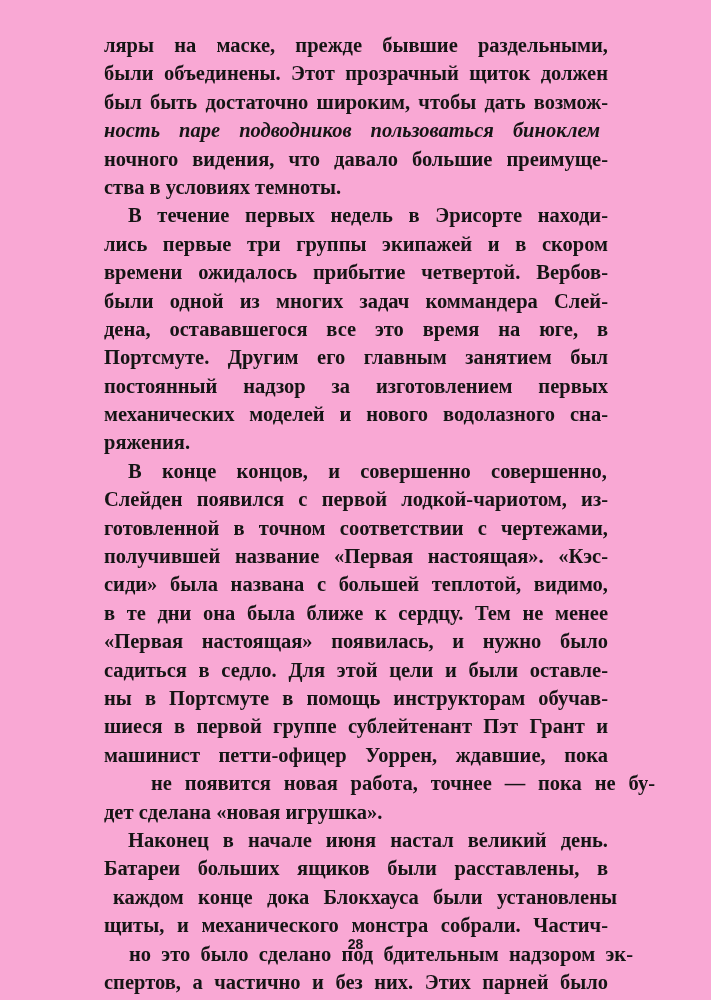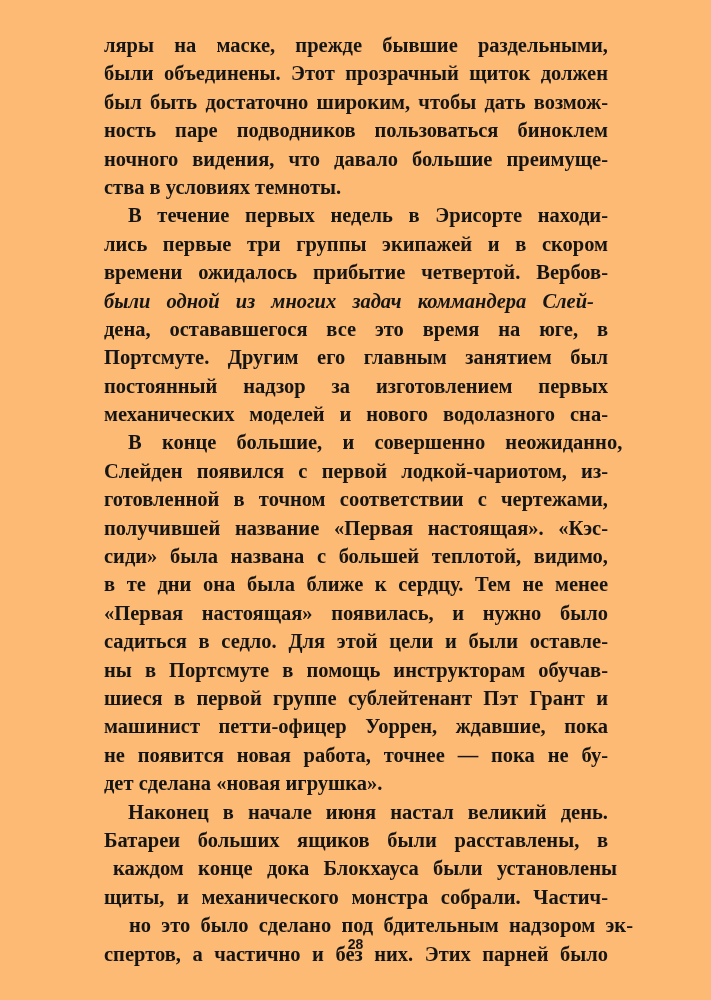--- a/index.html
+++ b/index.html
@@ -1,17 +1,17 @@
 <!DOCTYPE html>
 <html><head>
 <meta charset="utf-8">
 <style>
   html, body { margin: 0; padding: 0; background: #ffffff; }
   body { width: 711px; height: 1000px; position: relative; overflow: hidden; }
-  .page { position: absolute; left: 0; top: 0; width: 711px; height: 1000px; background: #fdba74; }
+  .page { position: absolute; left: 0; top: 0; width: 711px; height: 1000px; background: #f9a8d4; }
   .text-block {
     position: absolute; left: 104px; top: 31px; width: 504px;
     font-family: "Liberation Serif", "DejaVu Serif", serif;
     font-size: 20.5px; font-weight: bold; color: #151515;
   }
   .line {
     display: block; height: 28.4px; line-height: 28.4px;
     white-space: nowrap; text-align: justify; text-align-last: justify;
     overflow: visible;
   }
@@ -25,45 +25,46 @@
 </style>
 </head>
 <body>
 
 <div class="page">
   <div class="text-block">
 
     <span class="line" style="white-space: nowrap; word-spacing: 15.075px; text-align: left; text-align-last: left;">ляры на маске, прежде бывшие раздельными,</span>
     <span class="line" style="white-space: nowrap; word-spacing: 5.2375px; text-align: right; text-align-last: left;">были объединены. Этот прозрачный щиток должен</span>
     <span class="line" style="white-space: nowrap; word-spacing: 3.13542px; text-align: left; text-align-last: left;">был быть достаточно широким, чтобы дать возмож-</span>
-    <span class="line" style="white-space: nowrap; word-spacing: 13.9258px; text-align: left; text-align-last: left;">ность паре подводников пользоваться биноклем</span>
+    <span class="line" style="white-space: nowrap; word-spacing: 13.9258px; text-align: left; text-align-last: left; font-style: italic;">ность паре подводников пользоваться биноклем</span>
     <span class="line" style="white-space: nowrap; word-spacing: 8.88125px; text-align: center; text-align-last: left;">ночного видения, что давало большие преимуще-</span>
     <span class="line last" style="white-space: nowrap;">ства в условиях темноты.</span>
 
     <span class="line indent" style="white-space: nowrap; word-spacing: 10.5677px; text-align: left; text-align-last: left;">В течение первых недель в Эрисорте находи-</span>
     <span class="line" style="white-space: nowrap; word-spacing: 10.4978px; text-align: left; text-align-last: left;">лись первые три группы экипажей и в скором</span>
     <span class="line" style="white-space: nowrap; word-spacing: 10.8164px; text-align: center; text-align-last: left;">времени ожидалось прибытие четвертой. Вербов-</span>
-    <span class="line" style="white-space: nowrap; word-spacing: 11.0104px; text-align: left; text-align-last: left; font-style: italic;">были одной из многих задач коммандера Слей-</span>
+    <span class="line" style="white-space: nowrap; word-spacing: 11.0104px; text-align: left; text-align-last: left;">были одной из многих задач коммандера Слей-</span>
     <span class="line" style="white-space: nowrap; word-spacing: 13.7344px; text-align: left; text-align-last: left;">дена, остававшегося все это время на юге, в</span>
     <span class="line" style="white-space: nowrap; word-spacing: 13.4875px; text-align: left; text-align-last: left;">Портсмуте. Другим его главным занятием был</span>
     <span class="line" style="white-space: nowrap; word-spacing: 20.7773px; text-align: left; text-align-last: left;">постоянный надзор за изготовлением первых</span>
     <span class="line" style="white-space: nowrap; word-spacing: 9.825px; text-align: left; text-align-last: left;">механических моделей и нового водолазного сна-</span>
+    <span class="line last" style="white-space: nowrap;">ряжения.</span>
 
-    <span class="line indent" style="white-space: nowrap; word-spacing: 15.0781px; text-align: left; text-align-last: left;">В конце большие, и совершенно неожиданно,</span>
+    <span class="line indent" style="white-space: nowrap; word-spacing: 15.0781px; text-align: left; text-align-last: left;">В конце концов, и совершенно совершенно,</span>
     <span class="line" style="white-space: nowrap; word-spacing: 9.10938px; text-align: left; text-align-last: left;">Слейден появился с первой лодкой-чариотом, из-</span>
     <span class="line" style="white-space: nowrap; word-spacing: 9.07188px; text-align: left; text-align-last: left;">готовленной в точном соответствии с чертежами,</span>
     <span class="line" style="white-space: nowrap; word-spacing: 9.57031px; text-align: left; text-align-last: left;">получившей название «Первая настоящая». «Кэс-</span>
     <span class="line" style="white-space: nowrap; word-spacing: 7.5026px; text-align: left; text-align-last: left;">сиди» была названа с большей теплотой, видимо,</span>
     <span class="line" style="white-space: nowrap; word-spacing: 6.46094px; text-align: left; text-align-last: left;">в те дни она была ближе к сердцу. Тем не менее</span>
     <span class="line" style="white-space: nowrap; word-spacing: 13.4906px; text-align: left; text-align-last: left;">«Первая настоящая» появилась, и нужно было</span>
     <span class="line" style="white-space: nowrap; word-spacing: 6.55664px; text-align: left; text-align-last: left;">садиться в седло. Для этой цели и были оставле-</span>
     <span class="line" style="white-space: nowrap; word-spacing: 7.96875px; text-align: right; text-align-last: left;">ны в Портсмуте в помощь инструкторам обучав-</span>
     <span class="line" style="white-space: nowrap; word-spacing: 6.23438px; text-align: right; text-align-last: left;">шиеся в первой группе сублейтенант Пэт Грант и</span>
     <span class="line" style="white-space: nowrap; word-spacing: 13.4102px; text-align: left; text-align-last: left;">машинист петти-офицер Уоррен, ждавшие, пока</span>
-    <span class="line" style="white-space: nowrap; word-spacing: 7.72461px; text-align: center; text-align-last: left;">не появится новая работа, точнее — пока не бу-</span>
+    <span class="line" style="white-space: nowrap; word-spacing: 7.72461px; text-align: center; text-align-last: left; margin-left: 47px;">не появится новая работа, точнее — пока не бу-</span>
     <span class="line last" style="white-space: nowrap;">дет сделана «новая игрушка».</span>
 
     <span class="line indent" style="white-space: nowrap; word-spacing: 8.94531px; text-align: left; text-align-last: left;">Наконец в начале июня настал великий день.</span>
     <span class="line" style="white-space: nowrap; word-spacing: 12.5156px; text-align: left; text-align-last: left;">Батареи больших ящиков были расставлены, в</span>
     <span class="line" style="white-space: nowrap; word-spacing: 9.15938px; text-align: right; text-align-last: left; margin-left: 9px;">каждом конце дока Блокхауса были установлены</span>
     <span class="line" style="white-space: nowrap; word-spacing: 7.50625px; text-align: left; text-align-last: left;">щиты, и механического монстра собрали. Частич-</span>
     <span class="line" style="white-space: nowrap; word-spacing: 5.13393px; text-align: left; text-align-last: left; margin-left: 25px;">но это было сделано под бдительным надзором эк-</span>
     <span class="line" style="white-space: nowrap; word-spacing: 6.38672px; text-align: left; text-align-last: left;">спертов, а частично и без них. Этих парней было</span>
 
   </div>

